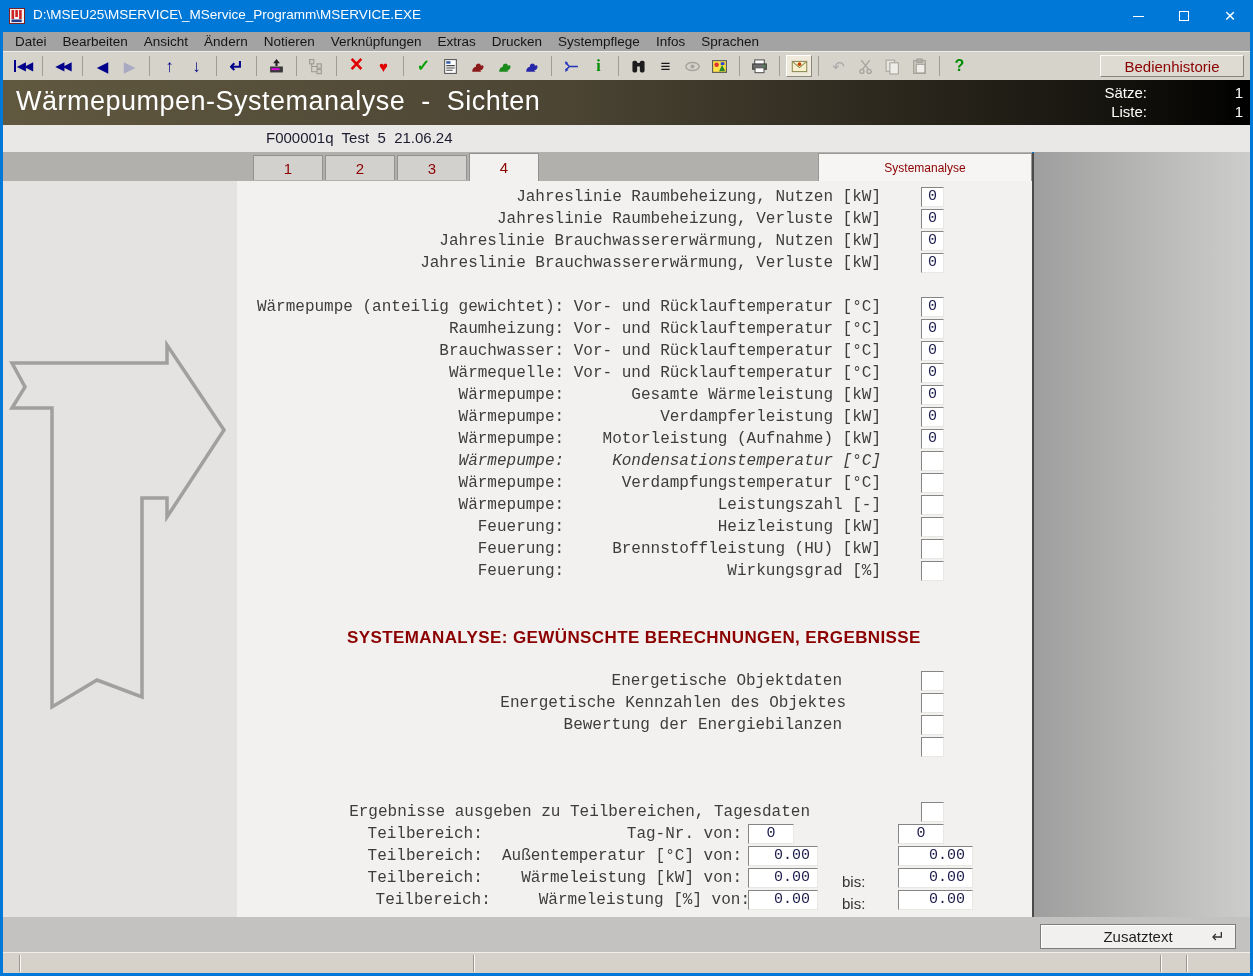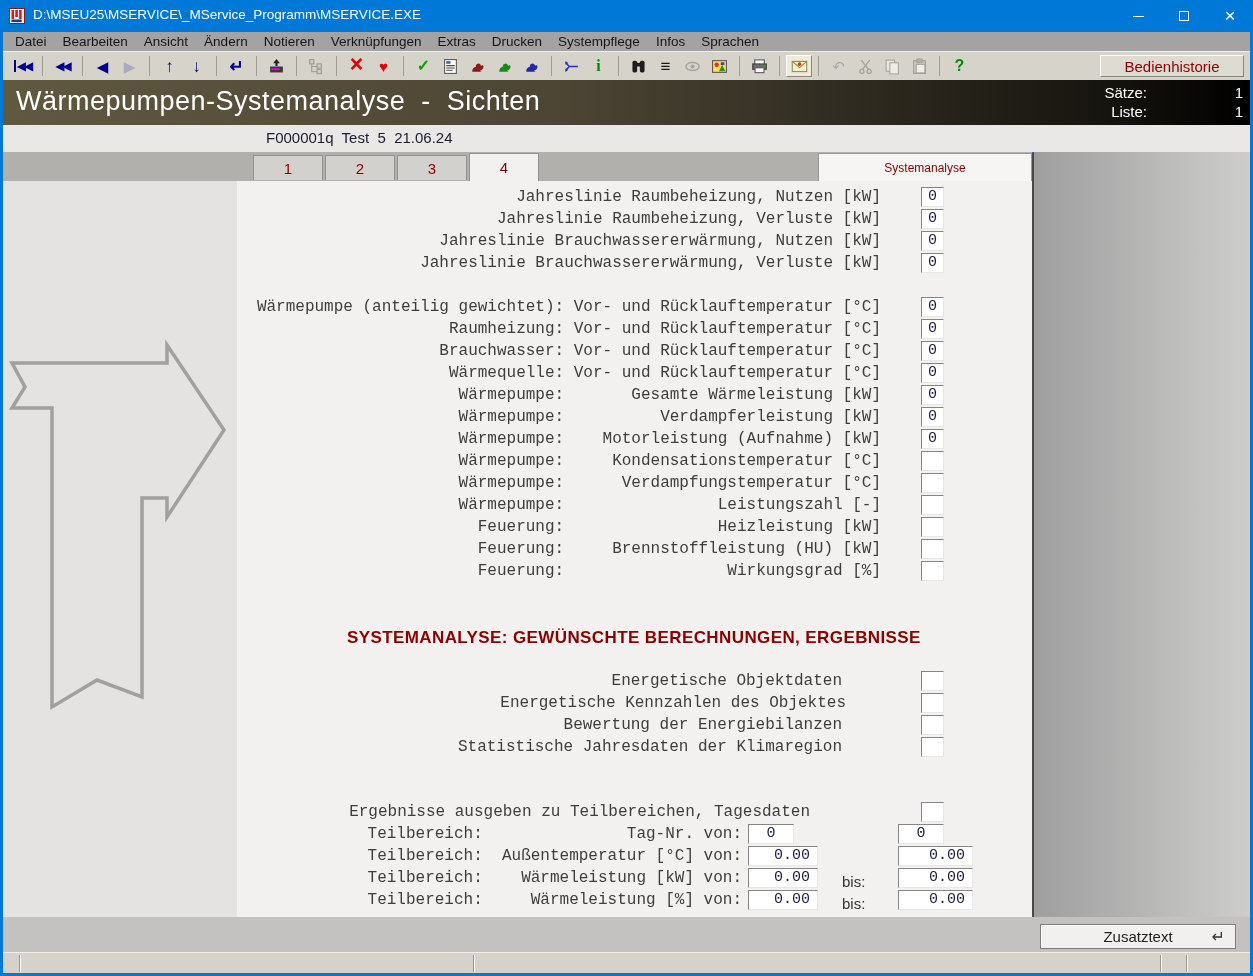--- a/index.html
+++ b/index.html
@@ -355,21 +355,21 @@
         </div>
         <div class="frow" data-name="form-row">
           <span class="flbl" data-name="field-label" style="left: 0px; width: 644px;">                     Wärmepumpe:          Verdampferleistung [kW]</span>
           <span class="fbox" data-name="value-field" style="left: 684px; width: 23px;">0</span>
         </div>
         <div class="frow" data-name="form-row">
           <span class="flbl" data-name="field-label" style="left: 0px; width: 644px;">                     Wärmepumpe:    Motorleistung (Aufnahme) [kW]</span>
           <span class="fbox" data-name="value-field" style="left: 684px; width: 23px;">0</span>
         </div>
         <div class="frow" data-name="form-row">
-          <span class="flbl" data-name="field-label" style="left: 0px; width: 644px;">                     Wärmepumpe:     Kondensationstemperatur [°C]</span>
+          <span class="flbl" data-name="field-label" style="left: 0px; width: 644px; font-style: italic;">                     Wärmepumpe:     Kondensationstemperatur [°C]</span>
           <span class="fbox" data-name="value-field" style="left: 684px; width: 23px;"></span>
         </div>
         <div class="frow" data-name="form-row">
           <span class="flbl" data-name="field-label" style="left: 0px; width: 644px;">                     Wärmepumpe:      Verdampfungstemperatur [°C]</span>
           <span class="fbox" data-name="value-field" style="left: 684px; width: 23px;"></span>
         </div>
         <div class="frow" data-name="form-row">
           <span class="flbl" data-name="field-label" style="left: 0px; width: 644px;">                     Wärmepumpe:                Leistungszahl [-]</span>
           <span class="fbox" data-name="value-field" style="left: 684px; width: 23px;"></span>
         </div>
@@ -394,21 +394,20 @@
         </div>
         <div class="frow" data-name="form-row">
           <span class="flbl" data-name="field-label" style="left: 4px; width: 605px;">Energetische Kennzahlen des Objektes</span>
           <span class="fbox" data-name="option-field" style="left: 684px; width: 23px;"></span>
         </div>
         <div class="frow" data-name="form-row">
           <span class="flbl" data-name="field-label" style="left: 0px; width: 605px;">Bewertung der Energiebilanzen</span>
           <span class="fbox" data-name="option-field" style="left: 684px; width: 23px;"></span>
         </div>
         <div class="frow" data-name="form-row">
-          <span class="flbl" data-name="field-label" style="left: 0px; width: 605px;">Statistische Jahresdaten der Klimaregion</span>
           <span class="fbox" data-name="option-field" style="left: 684px; width: 23px;"></span>
         </div>
       </div>
     <div class="rowgroup" id="g-out" style="top:620px" data-name="ergebnisse-row">
         <div class="frow" data-name="form-row">
           <span class="flbl" data-name="field-label" style="left: 0px; width: 573px;">Ergebnisse ausgeben zu Teilbereichen, Tagesdaten</span>
           <span class="fbox" data-name="option-field" style="left: 684px; width: 23px;"></span>
         </div>
       </div>
     <div class="rowgroup" id="g-range" style="top:642px" data-name="teilbereich-rows">
@@ -424,21 +423,21 @@
           <span class="fbox num" data-name="bis-field" style="left: 661px; width: 75px;">0.00</span>
           <span class="bis-lbl" data-name="bis-label" style="left: 605px;">bis:</span>
         </div>
         <div class="frow" data-name="form-row">
           <span class="flbl" data-name="field-label" style="left: 0px; width: 505px;">Teilbereich:    Wärmeleistung [kW] von:</span>
           <span class="fbox num" data-name="von-field" style="left: 511px; width: 70px;">0.00</span>
           <span class="fbox num" data-name="bis-field" style="left: 661px; width: 75px;">0.00</span>
           <span class="bis-lbl" data-name="bis-label" style="left: 605px;">bis:</span>
         </div>
         <div class="frow" data-name="form-row">
-          <span class="flbl" data-name="field-label" style="left: 0px; width: 505px;">Teilbereich:     Wärmeleistung [%] von:</span>
+          <span class="flbl" data-name="field-label" style="left: 8px; width: 505px;">Teilbereich:     Wärmeleistung [%] von:</span>
           <span class="fbox num" data-name="von-field" style="left: 511px; width: 70px;">0.00</span>
           <span class="fbox num" data-name="bis-field" style="left: 661px; width: 75px;">0.00</span>
           <span class="bis-lbl" data-name="bis-label" style="left: 605px;">bis:</span>
         </div>
       </div>
   </div>
 
   <div id="form-border" data-name="form-right-border"></div>
   <div id="rightpanel" data-name="right-panel"></div>
 

